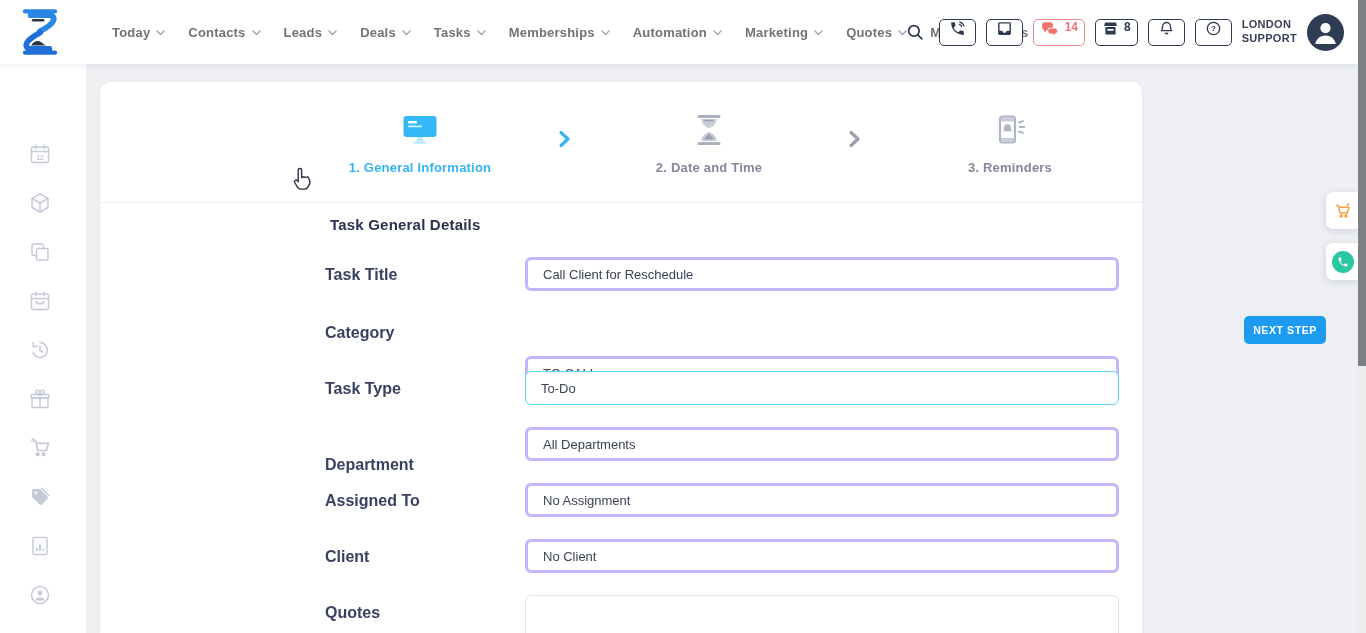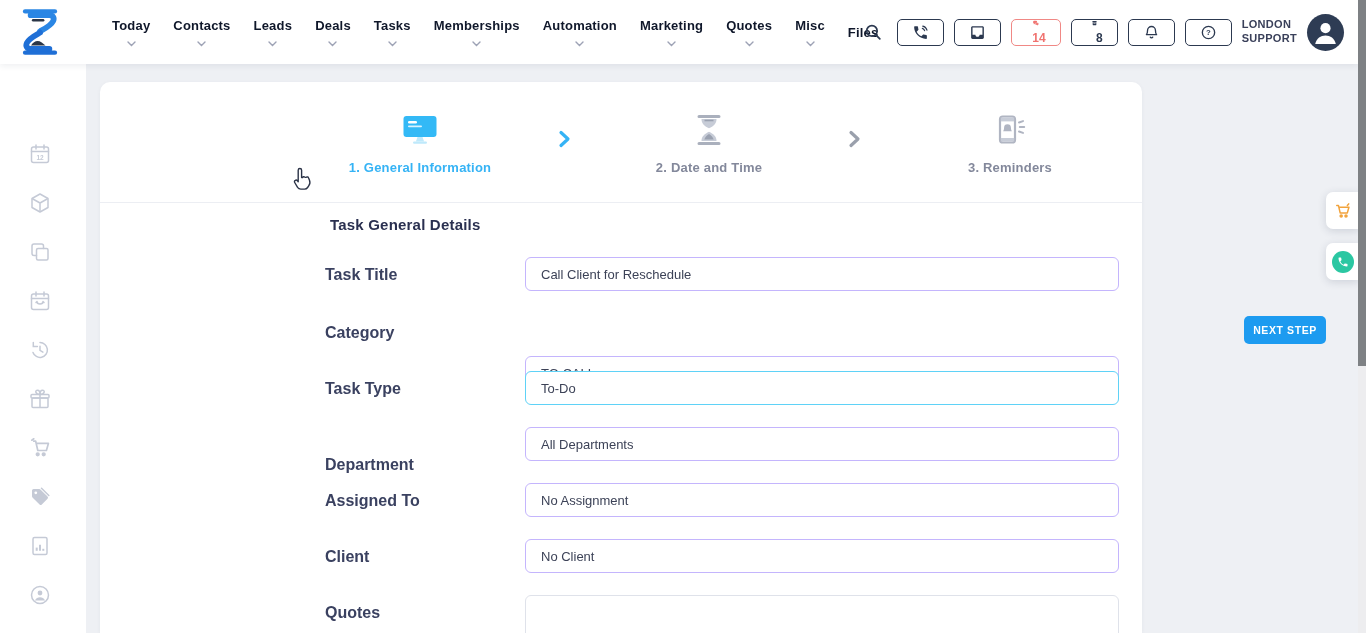--- a/index.html
+++ b/index.html
@@ -5,27 +5,27 @@
   * { margin:0; padding:0; box-sizing:border-box; }
   html,body { width:1366px; height:633px; overflow:hidden; }
   body { font-family:"Liberation Sans", sans-serif; background:#eef0f4; position:relative; }
 
   
   .header { position:absolute; top:0; left:0; width:1358px; height:64px; background:#fff;
             box-shadow:0 2px 6px rgba(40,50,80,.08); z-index:20; }
   .logo { position:absolute; left:16px; top:7px; width:48px; height:50px; cursor:pointer; }
   .nav { position:absolute; left:112px; top:0; height:64px; display:flex; align-items:center; gap:23px; }
   .nav-item { display:flex; align-items:center; gap:6px; font-size:13px; font-weight:600;
-              color:#0f172a; cursor:pointer; letter-spacing:.2px;flex-direction:column; }
+              color:#737373; cursor:pointer; letter-spacing:.2px; }
   .nav-item svg { margin-top:2px; }
 
   .hdr-right { position:absolute; right:14px; top:0; height:64px; display:flex; align-items:center; gap:10px; }
   .icon-btn { height:27px; min-width:37px; border:1.6px solid #2c3950; border-radius:5px;
-              display:flex; align-items:flex-end; justify-content:center; gap:5px; background:#fff;
-              cursor:pointer; padding:0 14px;flex-direction:column; }
+              display:flex; align-items:flex-start; justify-content:center; gap:5px; background:#fff;
+              cursor:pointer; padding:0 6px; }
   .icon-btn.alert { border-color:#f08885; }
   .badge-red { color:#f07370; font-size:12px; font-weight:700; }
   .badge-navy { color:#2c3950; font-size:12px; font-weight:700; }
   .search-btn { margin-right:4px; cursor:pointer; display:flex; align-items:center; }
   .user-label { font-size:11px; font-weight:700; color:#3a405a; line-height:1.25; letter-spacing:.3px; }
   .avatar { width:37px; height:37px; border-radius:50%; background:#2e3c54; overflow:hidden;
             display:flex; align-items:center; justify-content:center; cursor:pointer; }
 
   
   .sidebar { position:absolute; left:0; top:64px; width:86px; height:569px; background:#fff; z-index:10; }
@@ -36,21 +36,21 @@
           border-radius:10px 10px 0 0; box-shadow:0 1px 4px rgba(40,50,80,.05); }
   .wizard { position:absolute; left:0; top:0; width:100%; height:121px; border-bottom:1px solid #eceef3; }
   .step { position:absolute; top:24px; width:220px; margin-left:-110px; text-align:center; cursor:pointer; }
   .step .s-icon { height:40px; display:flex; align-items:flex-end; justify-content:center; }
   .step .s-label { margin-top:14px; font-size:13px; font-weight:700; color:#83889b; letter-spacing:.2px; }
   .step.active .s-label { color:#35b3f5; }
   .step-chev { position:absolute; top:48px; }
 
   .form-title { position:absolute; left:230px; top:134px; font-size:15px; font-weight:700; color:#2a3050; letter-spacing:.2px; }
   .f-label { position:absolute; left:225px; width:185px; font-size:16px; font-weight:600; color:#3a4160; }
-  .f-input { position:absolute; left:425px; width:594px; height:34px; border:1px solid #c4b5fd;
+  .f-input { position:absolute; left:425px; width:594px; height:34px; border:3px solid #c4b5fd;
              border-radius:6px; background:#fff; padding:0 15px; font-size:13px; color:#3c4257;
              font-family:"Liberation Sans",sans-serif; outline:none; }
   .f-input.focused { border:1.6px solid #5fd2f7; }
   .f-textarea { position:absolute; left:425px; width:594px; height:120px; border:1px solid #dfe2ea;
                 border-radius:6px; background:#fff; padding:10px 15px; font-size:13px; color:#3c4257;
                 font-family:"Liberation Sans",sans-serif; resize:none; outline:none; }
 
   .next-btn { position:absolute; left:1244px; top:316px; width:82px; height:28px; background:#1d9bf0;
               border:none; border-radius:5px; color:#fff; font-size:10.5px; font-weight:700;
               letter-spacing:.6px; cursor:pointer; font-family:"Liberation Sans",sans-serif; z-index:30; }

